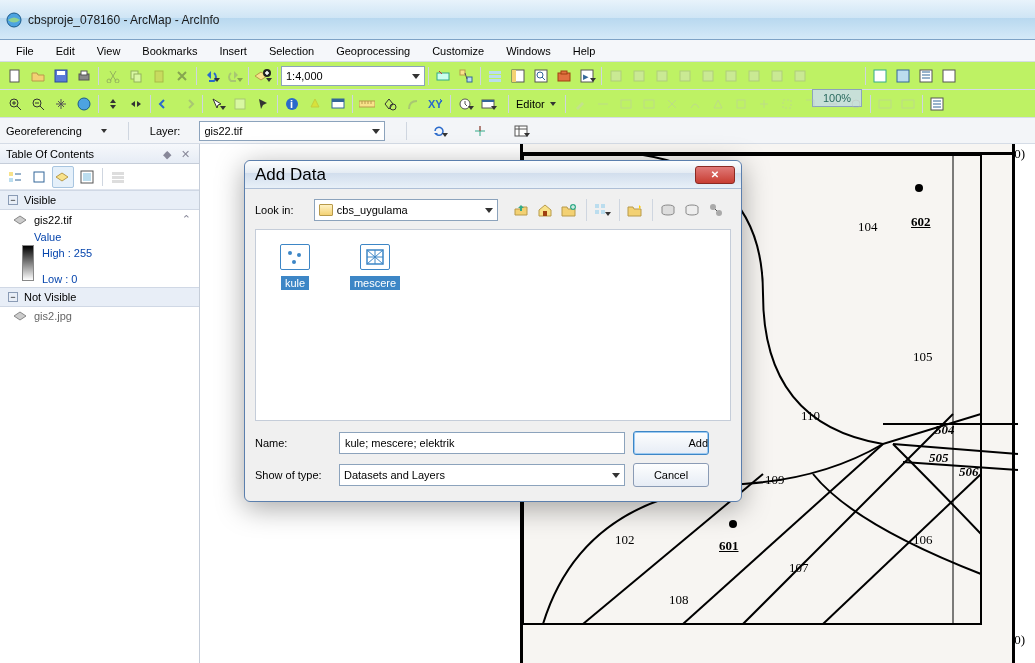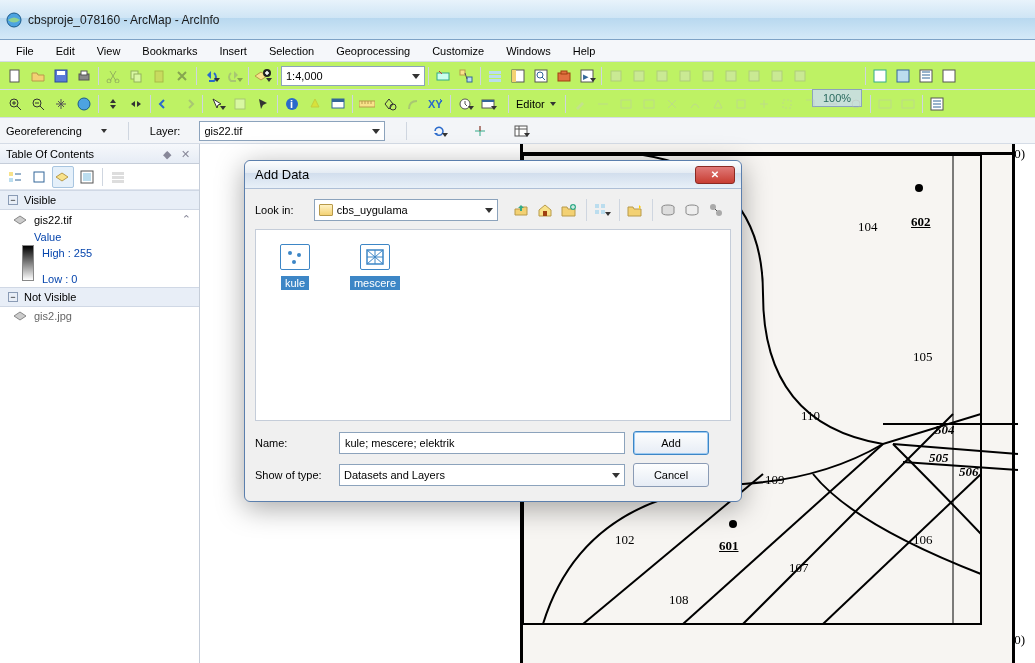--- a/index.html
+++ b/index.html
@@ -43,38 +43,38 @@
 .gradient-wrap { display: flex; gap: 4px; }
 
 .canvas { flex: 1; background: #fff; position: relative; overflow: hidden; }
 .map-img { position: absolute; left: 320px; top: 0; width: 495px; height: 530px; background: #f7f5f2; border: 3px solid #000; border-top: none; }
 .map-img::before { content:""; position:absolute; left:0; right:0; top:8px; border-top:3px solid #000; }
 .map-label { position: absolute; font-family: "Times New Roman", serif; font-size: 13px; }
 
 
 .dialog { position: absolute; left: 244px; top: 160px; width: 498px; background: #f0f0f0; border: 1px solid #5b7fad; border-radius: 6px; box-shadow: 0 6px 28px rgba(0,0,0,0.35); }
 .dlg-titlebar { height: 28px; background: linear-gradient(to bottom,#fdfefe,#e4ebf3 45%,#d2deed 46%,#e8f0f8); border-bottom: 1px solid #aebfd6; border-radius: 6px 6px 0 0; display: flex; align-items: center; padding: 0 6px 0 10px; }
-.dlg-titlebar .t { font-size: 13px; text-align: right; }
+.dlg-titlebar .t { font-size: 17px; text-align: right; }
 .dlg-close { margin-left: auto; width: 40px; height: 18px; background: linear-gradient(#e07a78,#c83d32); border: 1px solid #8b2a22; border-radius: 3px; color: #fff; display: flex; align-items: center; justify-content: center; font-size: 10px; font-weight: bold; }
 .dlg-body { padding: 10px 10px 14px 10px; }
 .dlg-row { display: flex; align-items: center; gap: 8px; margin-bottom: 8px; }
 .dlg-row .lbl { width: 76px; }
 .look-combo { width: 188px; height: 22px; border: 1px solid #8ca3bc; background: #fff; display: flex; align-items: center; padding: 0 18px 0 4px; position: relative; gap: 4px; }
 .look-combo::after { content: ""; width: 0; height: 0; border-left: 4px solid transparent; border-right: 4px solid transparent; border-top: 5px solid #333; position: absolute; right: 4px; top: 8px; }
 .look-combo .fico { width:14px; height:12px; border:1px solid #b89a4a; background: linear-gradient(#fff2c4,#f3d173); border-radius:1px; }
 .dlg-tools { display: flex; gap: 2px; }
 .dlg-tools .grp { display:flex; gap:2px; padding:0 4px; border-left:1px solid #cfd6e0; }
 .dlg-tools .grp:first-child { border-left:none; }
 .file-area { height: 192px; background: #fff; border: 1px solid #c5cdd9; display: flex; gap: 30px; padding: 14px; }
 .file-item { display: flex; flex-direction: column; align-items: center; gap: 6px; width: 50px; cursor: default; }
 .file-item .ic { width: 30px; height: 26px; background: #fff; border: 1px solid #3d86c6; border-radius: 2px; display: flex; align-items: center; justify-content: center; }
 .file-item .nm { background: #3d86c6; color: #fff; padding: 1px 4px; font-size: 11px; }
 .name-input { flex: 1; height: 22px; border: 1px solid #8ca3bc; background: #fff; padding: 0 5px; max-width: 286px; }
 .btn { width: 76px; height: 24px; border: 1px solid #8a9bb5; border-radius: 3px; background: linear-gradient(#fdfefe,#e6ecf5); cursor: default; display:flex; align-items:center; justify-content:center; }
-.btn.primary { border-color: #3d86c6; box-shadow: 0 0 0 1px #9ccaf2 inset; }
+.btn.primary { border-color: #3d86c6; box-shadow: 0 0 0 1px #9ccaf2 inset; justify-content: flex-end; }
 .type-combo { flex:1; max-width: 286px; height: 22px; border: 1px solid #8ca3bc; background: #fff; padding: 0 18px 0 4px; position: relative; display:flex; align-items:center; }
 .type-combo::after { content: ""; width: 0; height: 0; border-left: 4px solid transparent; border-right: 4px solid transparent; border-top: 5px solid #333; position: absolute; right: 4px; top: 8px; }
 
 svg { display: block; }
 </style>
 </head>
 <body>
 
 <div class="titlebar">
   <svg class="app-icon" viewBox="0 0 16 16">

